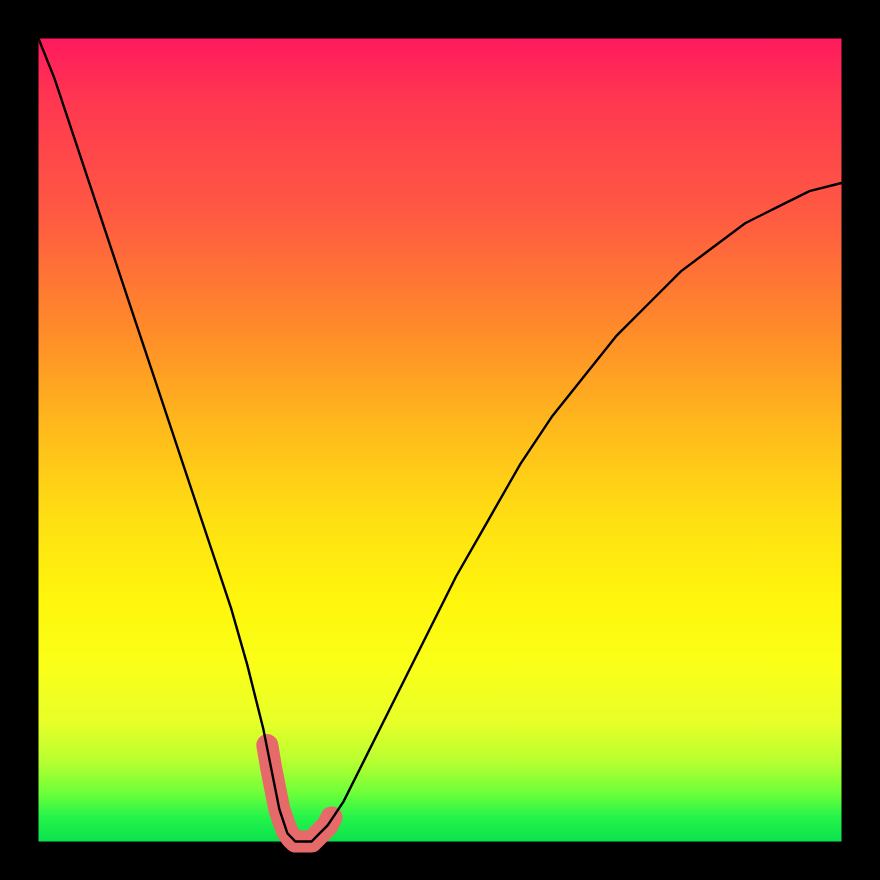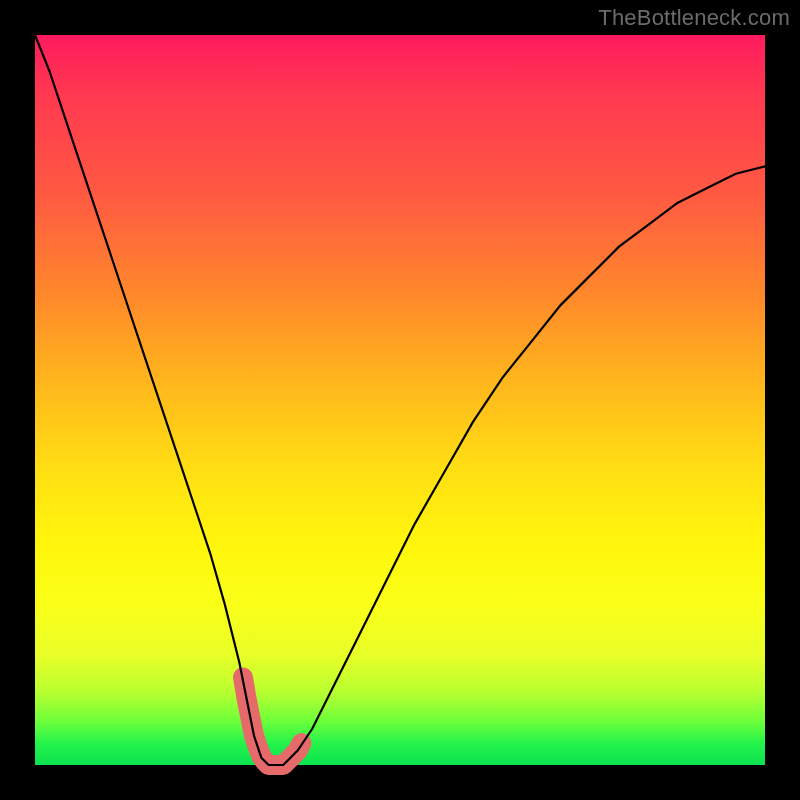--- a/index.html
+++ b/index.html
@@ -58,21 +58,20 @@
     top: 0;
     width: 730px;
     height: 730px;
     overflow: visible;
   }
 </style>
 </head>
 <body>
 
 <div class="frame">
-  <div class="watermark">TheBottleneck.com</div>
 
   <div class="plot-area">
     <svg class="curve-layer" viewBox="0 0 730 730" preserveAspectRatio="none">
 
       <path id="highlight-path" fill="none" stroke="#e66a6a" stroke-width="20" stroke-linecap="round" stroke-linejoin="round" d="M208.0 642.4 L211.7 664.3 L215.3 682.5 L219.0 700.8 L222.7 711.8 L226.3 721.2 L229.9 726.4 L233.6 730.0 L240.9 730.0 L248.2 730.0 L255.5 722.7 L262.8 715.4 L266.4 708.1"></path>
 
       <path id="curve-path" fill="none" stroke="#000" stroke-width="2.2" stroke-linecap="round" d="M0.0 0.0 L14.6 36.5 L29.2 80.3 L43.8 124.1 L58.4 167.9 L73.0 211.7 L87.6 255.5 L102.2 299.3 L116.8 343.1 L131.4 386.9 L146.0 430.7 L160.6 474.5 L175.2 518.3 L189.8 569.4 L204.4 627.8 L211.7 664.3 L219.0 700.8 L226.3 722.7 L233.6 730.0 L240.9 730.0 L248.2 730.0 L255.5 722.7 L262.8 715.4 L277.4 693.5 L292.0 664.3 L321.2 605.9 L350.4 547.5 L379.6 489.1 L408.8 438.0 L438.0 386.9 L467.2 343.1 L496.4 306.6 L525.6 270.1 L554.8 240.9 L584.0 211.7 L613.2 189.8 L642.4 167.9 L671.6 153.3 L700.8 138.7 L730.0 131.4"></path>
     </svg>
   </div>
 </div>

